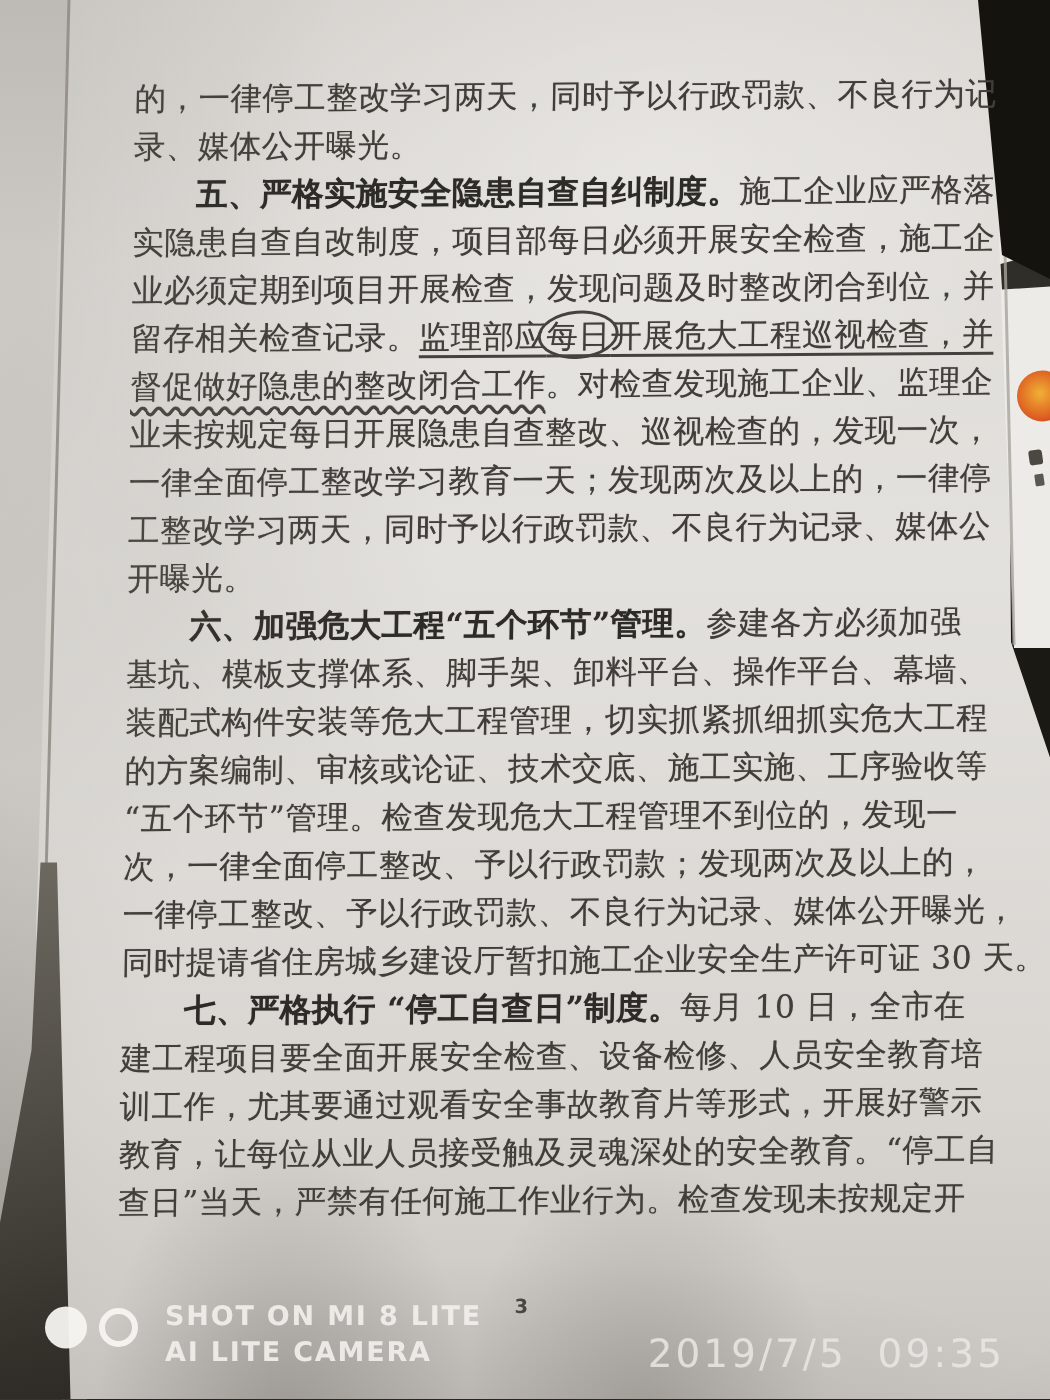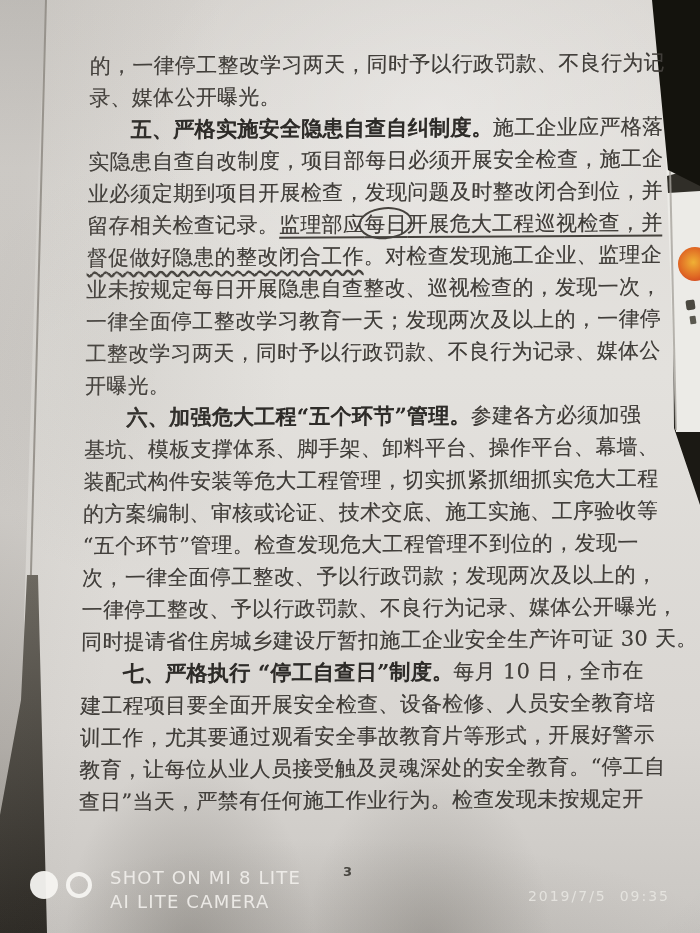--- a/index.html
+++ b/index.html
@@ -84,28 +84,28 @@
     background:rgba(246,244,241,0.95);
   }
   .wm-circle-ring{
     position:absolute;left:66px;top:872px;width:18px;height:18px;border-radius:50%;
     border:4px solid rgba(246,244,241,0.95);
   }
   .wm-text{
     position:absolute;left:110px;
     font-family:"DejaVu Sans","Liberation Sans",sans-serif;
     color:rgba(242,240,236,0.90);
-    font-size:18px;letter-spacing:1.2px;font-weight:400;line-height:1;
+    font-size:18px;letter-spacing:1.2px;font-weight:700;line-height:1;
   }
   .wm-line1{top:869px;}
   .wm-line2{top:893px;}
   .timestamp{
     position:absolute;right:30px;top:888px;
     font-family:"DejaVu Sans","Liberation Sans",sans-serif;
-    font-size:14px;letter-spacing:2px;
+    font-size:26px;letter-spacing:2px;
     color:rgba(233,231,227,0.85);
     white-space:pre;
   }
 </style>
 </head>
 <body>
 
 <div class="under-strip"></div>
 
 <div class="paper"></div>

